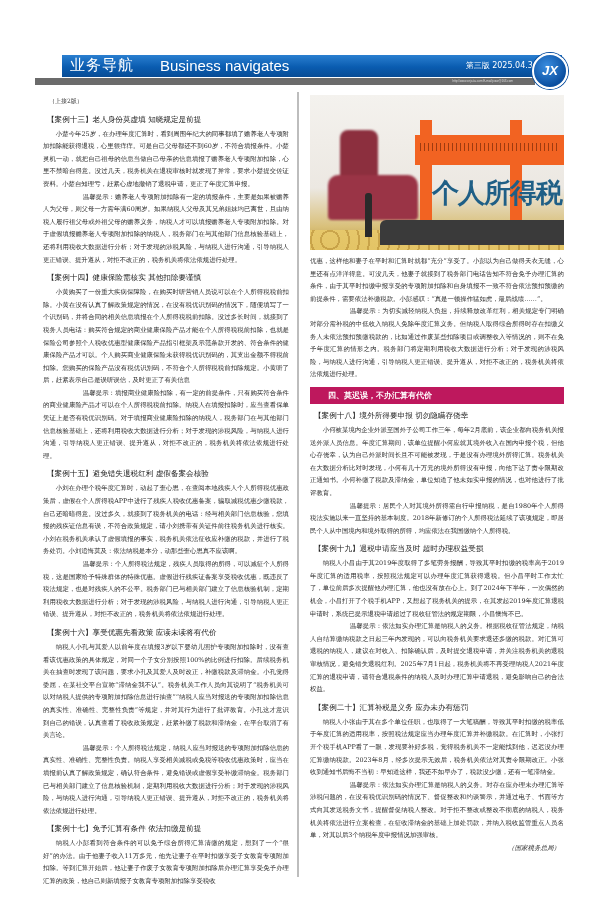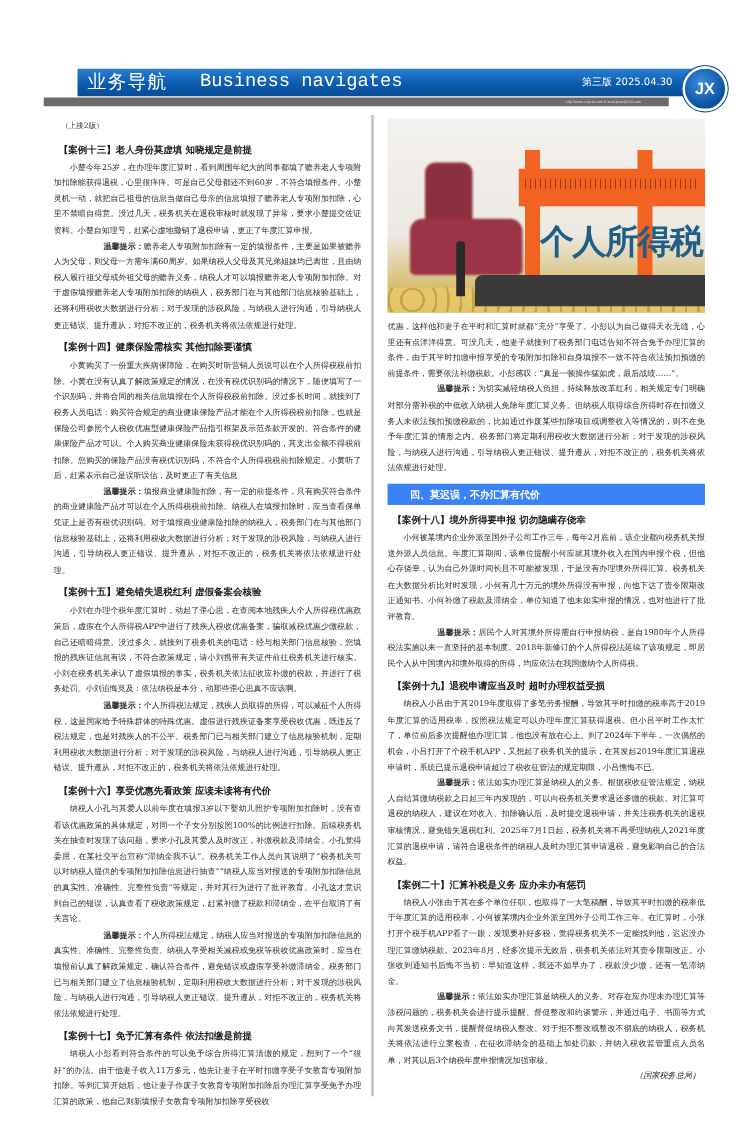--- a/index.html
+++ b/index.html
@@ -2,60 +2,60 @@
 <html><head>
 <meta charset="utf-8">
 <style>
   html, body { margin:0; padding:0; }
   body { width:600px; height:900px; background:#ffffff; position:relative; overflow:hidden;
          font-family:"DejaVu Serif", serif; color:#2a2a2a; }
   .header { position:absolute; left:35px; top:55px; width:500px; height:22px;
             background:linear-gradient(180deg,#2a7fd0 0%,#0a5cb0 55%,#084c95 100%);margin-left:27px; }
   .header .title-cn { position:absolute; left:8px; top:1px; font-family:"DejaVu Sans",sans-serif;
             font-size:15px; color:#fff; letter-spacing:1px; }
-  .header .title-en { position:absolute; left:98px; top:2px; font-family:Liberation Mono, monospace;
+  .header .title-en { position:absolute; left:98px; top:2px; font-family:Liberation Sans, sans-serif;
             font-size:15px; color:#fff; }
   .header .edition { position:absolute; right:24px; top:5px; font-family:"DejaVu Sans",sans-serif;
             font-size:8px; color:#fff; }
   .subbar { position:absolute; left:35px; top:78px; width:500px; height:7px; background:#6b6b6b; }
   .subbar .url { position:absolute; right:22px; top:0px; font-size:3px; color:#ddd;
             font-family:"Liberation Sans",sans-serif; line-height:7px; }
-  .logo { position:absolute; left:546px; top:53px; width:32px; height:32px; border-radius:50%;
+  .logo { position:absolute; left:532px; top:53px; width:32px; height:32px; border-radius:50%;
           background:radial-gradient(circle at 40% 35%,#3a8de0,#0a4fa0 70%); border:2px solid #fff;
           box-shadow:0 0 0 1px #0a4fa0; color:#fff; font-family:"Liberation Sans",sans-serif;
-          font-weight:bold; font-size:13px; text-align:center; line-height:32px; }
+          font-weight:bold; font-size:13px; text-align:center; line-height:32px; font-style:italic; }
   .col { position:absolute; top:95px; font-size:6.4px; line-height:12.6px; text-align:justify; }
   .col.left { left:43px; width:246px; }
   .col.right { left:310px; width:254px; top:255px; }
   .divider { position:absolute; left:297px; top:92px; width:2px; height:785px; background:#bdbdbd; }
   .cont { font-size:6px; color:#333; margin:0 0 2px 6px; }
-  .case-title { font-family:"DejaVu Sans",sans-serif; font-weight:bold; font-size:7.6px; line-height:14px;
+  .case-title { font-family:"DejaVu Sans",sans-serif; font-weight:normal; font-size:7.6px; line-height:14px;
                 margin:5px 0 1px 4px; color:#1a1a1a; }
   .case-title:first-of-type { margin-top:0; }
   p { margin:0; text-indent:2em; }
-  .tip { font-weight:bold; font-family:"DejaVu Sans",sans-serif;padding-left:27px; }
+  .tip { font-weight:normal; font-family:"DejaVu Sans",sans-serif;padding-left:27px; }
   .photo { position:absolute; left:310px; top:95px; width:254px; height:155px; overflow:hidden;
            background:linear-gradient(180deg,#f4f2ee 0%,#ece8e2 60%,#d9c07a 85%,#b8963c 100%); }
   .stamp-top { position:absolute; left:30px; top:35px; width:38px; height:50px; background:#8c2f3e;
                border-radius:8px 8px 4px 4px; filter:blur(1px); }
   .stamp-base { position:absolute; left:18px; top:80px; width:90px; height:45px; background:#9a3446;
                 border-radius:10px 10px 4px 4px; filter:blur(1px); }
   .caliper-bar { position:absolute; left:105px; top:40px; width:149px; height:30px; background:#f26322; }
   .caliper-ticks { position:absolute; left:110px; top:48px; width:140px; height:8px;
                    background:repeating-linear-gradient(90deg,#7a2a08 0 1px,transparent 1px 4px); opacity:.7; }
   .caliper-jaw1 { position:absolute; left:110px; top:25px; width:12px; height:100px; background:#f26322; }
   .caliper-jaw2 { position:absolute; left:200px; top:25px; width:12px; height:100px; background:#f26322; }
   .photo-text { position:absolute; left:122px; top:80px; font-family:"DejaVu Sans",sans-serif;
                 font-weight:bold; font-size:27px; color:#1f5f86; letter-spacing:-1px; }
   .calc { position:absolute; left:70px; top:125px; width:185px; height:25px; background:#3a3a3a;
           border-radius:6px 0 0 0; }
   .figure { position:absolute; left:55px; top:98px; width:7px; height:44px; background:#2a2a2a; border-radius:3px 3px 0 0; }
   .coins { position:absolute; left:0; top:135px; width:254px; height:20px;
            background:repeating-radial-gradient(circle at 20px 10px,#e8c96a 0 8px,#c9a348 8px 10px); opacity:.9; }
-  .section-bar { height:17px; background:#3b82f6; color:#fff; font-family:"DejaVu Sans",sans-serif;
+  .section-bar { height:17px; background:#be185d; color:#fff; font-family:"DejaVu Sans",sans-serif;
                  font-weight:bold; font-size:8px; line-height:17px; padding-left:18px; margin:6px 0 5px 0; }
   .source { text-align:right; font-size:6.5px; font-style:italic; padding-right:4px; }
 </style>
 </head>
 <body>
 
 <div class="header">
   <span class="title-cn">业务导航</span>
   <span class="title-en">Business navigates</span>
   <span class="edition">第三版  2025.04.30</span>
@@ -111,17 +111,17 @@
 
   <div class="case-title">【案例十八】境外所得要申报 切勿隐瞒存侥幸</div>
   <p>小何被某境内企业外派至国外子公司工作三年，每年2月底前，该企业都向税务机关报送外派人员信息。年度汇算期间，该单位提醒小何应就其境外收入在国内申报个税，但他心存侥幸，认为自己外派时间长且不可能被发现，于是没有办理境外所得汇算。税务机关在大数据分析比对时发现，小何有几十万元的境外所得没有申报，向他下达了责令限期改正通知书。小何补缴了税款及滞纳金，单位知道了他未如实申报的情况，也对他进行了批评教育。</p>
   <p><span class="tip">温馨提示：</span><span>居民个人对其境外所得需自行申报纳税，是自1980年个人所得税法实施以来一直坚持的基本制度。2018年新修订的个人所得税法延续了该项规定，即居民个人从中国境内和境外取得的所得，均应依法在我国缴纳个人所得税。</span></p>
 
   <div class="case-title">【案例十九】退税申请应当及时 超时办理权益受损</div>
   <p>纳税人小吕由于其2019年度取得了多笔劳务报酬，导致其平时扣缴的税率高于2019年度汇算的适用税率，按照税法规定可以办理年度汇算获得退税。但小吕平时工作太忙了，单位前后多次提醒他办理汇算，他也没有放在心上。到了2024年下半年，一次偶然的机会，小吕打开了个税手机APP，又想起了税务机关的提示，在其发起2019年度汇算退税申请时，系统已提示退税申请超过了税收征管法的规定期限，小吕懊悔不已。</p>
   <p><span class="tip">温馨提示：</span><span>依法如实办理汇算是纳税人的义务。根据税收征管法规定，纳税人自结算缴纳税款之日起三年内发现的，可以向税务机关要求退还多缴的税款。对汇算可退税的纳税人，建议在对收入、扣除确认后，及时提交退税申请，并关注税务机关的退税审核情况，避免错失退税红利。2025年7月1日起，税务机关将不再受理纳税人2021年度汇算的退税申请，请符合退税条件的纳税人及时办理汇算申请退税，避免影响自己的合法权益。</span></p>
 
   <div class="case-title">【案例二十】汇算补税是义务 应办未办有惩罚</div>
-  <p>纳税人小张由于其在多个单位任职，也取得了一大笔稿酬，导致其平时扣缴的税率低于年度汇算的适用税率，小何被某境内企业外派至国外子公司工作三年。在汇算时，小张打开个税手机APP看了一眼，发现要补好多税，觉得税务机关不一定能找到他，迟迟没办理汇算缴纳税款。2023年8月，经多次提示无效后，税务机关依法对其责令限期改正。小张收到通知书后悔不当初：早知道这样，我还不如早办了，税款没少缴，还有一笔滞纳金。</p>
-  <p><span class="tip">温馨提示：</span><span>依法如实办理汇算是纳税人的义务。对存在应办理未办理汇算等涉税问题的，税务机关会进行提示提醒、督促整改和约谈警示，并通过电子、书面等方式向其发送税务文书，提醒督促纳税人整改。对于拒不整改或整改不彻底的纳税人，税务机关将依法进行立案检查，在征收滞纳金的基础上加处罚款，并纳入税收监管重点人员名单，对其以后3个纳税年度申报情况加强审核。</span></p>
+  <p>纳税人小张由于其在多个单位任职，也取得了一大笔稿酬，导致其平时扣缴的税率低于年度汇算的适用税率，按照税法规定应当办理年度汇算并补缴税款。在汇算时，小张打开个税手机APP看了一眼，发现要补好多税，觉得税务机关不一定能找到他，迟迟没办理汇算缴纳税款。2023年8月，经多次提示无效后，税务机关依法对其责令限期改正。小张收到通知书后悔不当初：早知道这样，我还不如早办了，税款没少缴，还有一笔滞纳金。</p>
+  <p><span class="tip">温馨提示：</span><span>依法如实办理汇算是纳税人的义务。对存在应办理未办理汇算等涉税问题的，在没有税优识别码的情况下、督促整改和约谈警示，并通过电子、书面等方式向其发送税务文书，提醒督促纳税人整改。对于拒不整改或整改不彻底的纳税人，税务机关将依法进行立案检查，在征收滞纳金的基础上加处罚款，并纳入税收监管重点人员名单，对其以后3个纳税年度申报情况加强审核。</span></p>
 
   <div class="source">（国家税务总局）</div>
 </div>
 
 </body></html>

